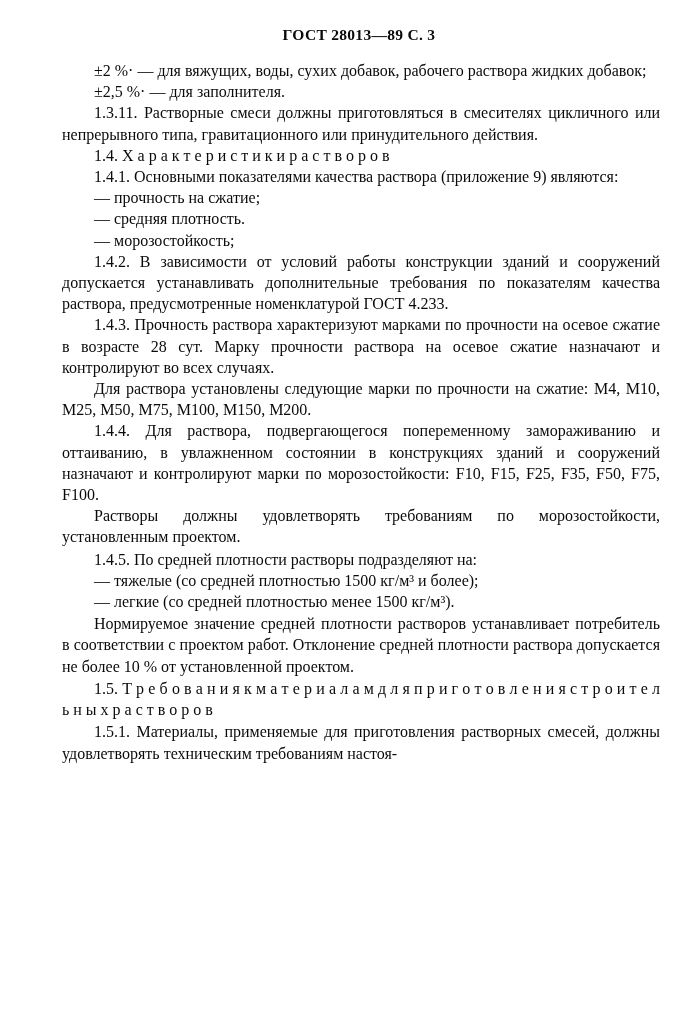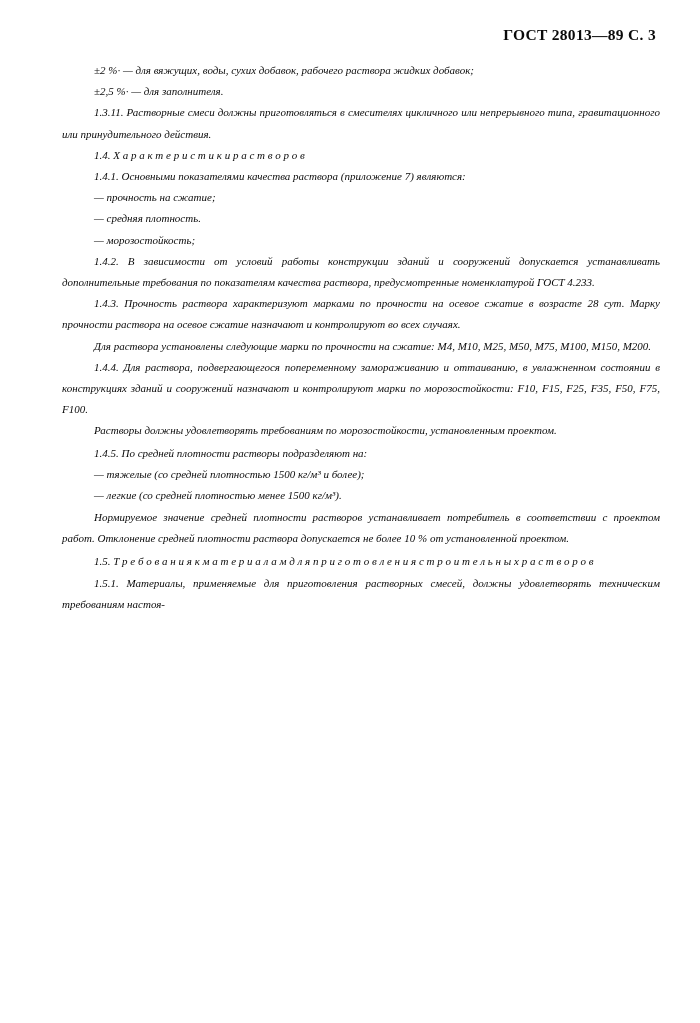--- a/index.html
+++ b/index.html
@@ -16,34 +16,33 @@
     overflow: hidden;
   }
   .page {
     width: 700px;
     height: 1023px;
     box-sizing: border-box;
     padding: 26px 40px 0 62px;
     position: relative;
   }
   .header {
-    text-align: right;
+    text-align: center;
     font-family: "Liberation Serif", serif;
     font-weight: bold;
     font-size: 15.5px;
     letter-spacing: 0.3px;
     margin: 0 0 16px 0;
     padding-right: 4px;
   }
   .body-text {
-    font-size: 11px;
+    font-size: 16px;
     line-height: 21.2px;
     text-align: justify;
     text-justify: inter-word;
-    font-style: italic;
   }
   p {
     margin: 0;
     text-indent: 0;
   }
   p.ind {
     text-indent: 32px;
   }
   p.gap {
     margin-top: 1px;
@@ -60,21 +59,21 @@
 
     <p class="ind">±2 %· — для вяжущих, воды, сухих добавок, рабочего раствора жидких добавок;</p>
 
     <p class="ind">±2,5 %· — для заполнителя.</p>
 
 
     <p class="ind">1.3.11. Растворные смеси должны приготовляться  в смесителях цикличного или непрерывного типа, гравитационного или принудительного действия.</p>
 
     <p class="ind">1.4. Х а р а к т е р и с т и к и   р а с т в о р о в</p>
 
-    <p class="ind">1.4.1. Основными показателями  качества раствора (приложение 7) являются:</p>
+    <p class="ind">1.4.1. Основными показателями  качества раствора (приложение 9) являются:</p>
 
     <p class="ind">— прочность на сжатие;</p>
 
     <p class="ind">— средняя плотность.</p>
 
     <p class="ind">— морозостойкость;</p>
 
     <p class="ind">1.4.2. В зависимости от условий работы конструкции зданий и сооружений допускается устанавливать дополнительные требования по показателям качества раствора,   предусмотренные номенклатурой ГОСТ 4.233.</p>
 
     <p class="ind">1.4.3. Прочность раствора характеризуют марками по прочности на осевое сжатие в возрасте 28 сут. Марку прочности раствора на осевое сжатие назначают и контролируют во всех случаях.</p>

